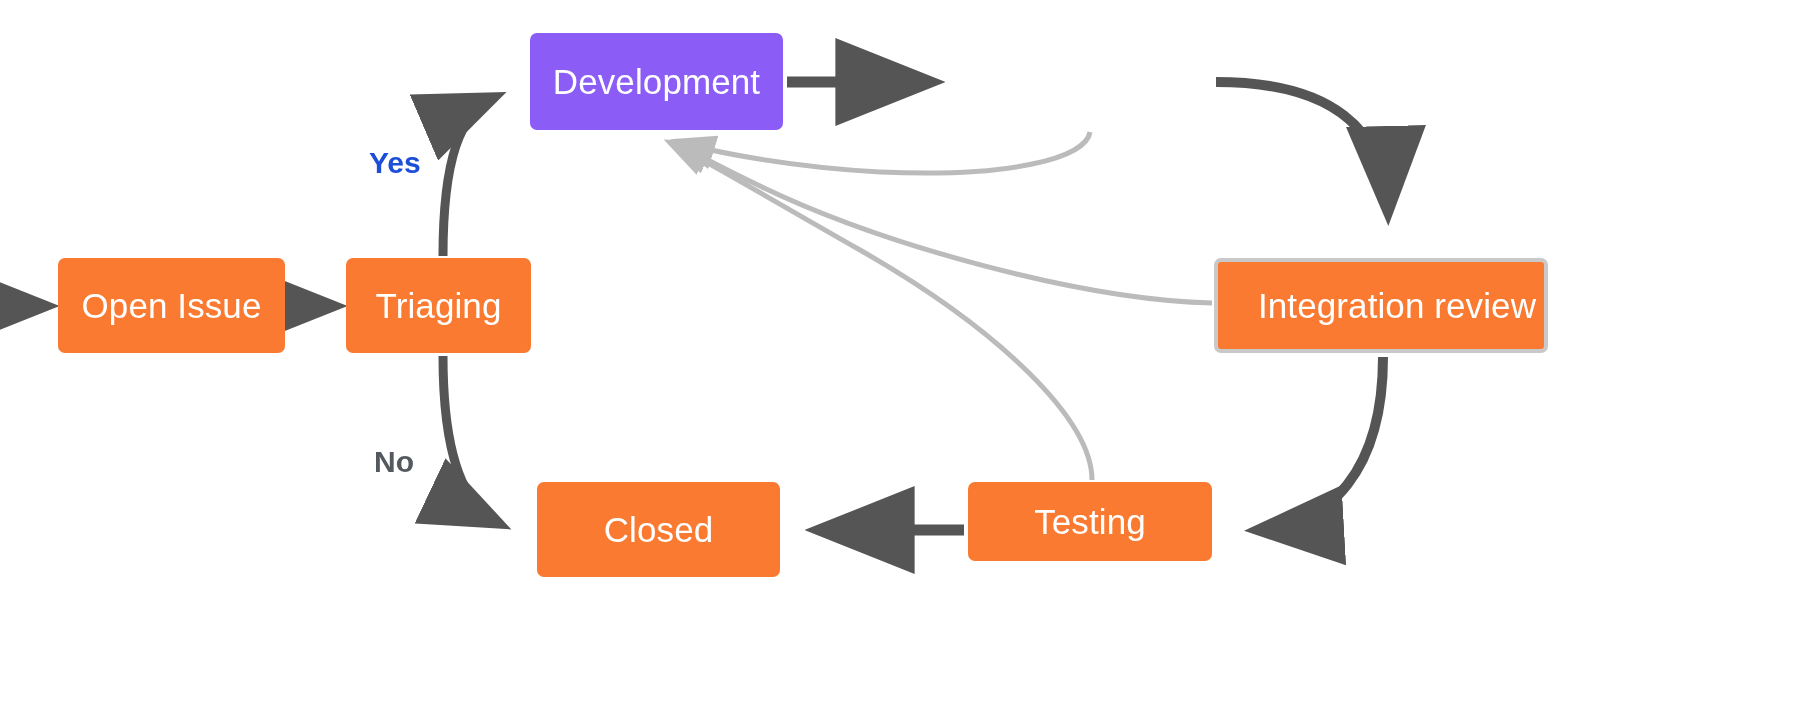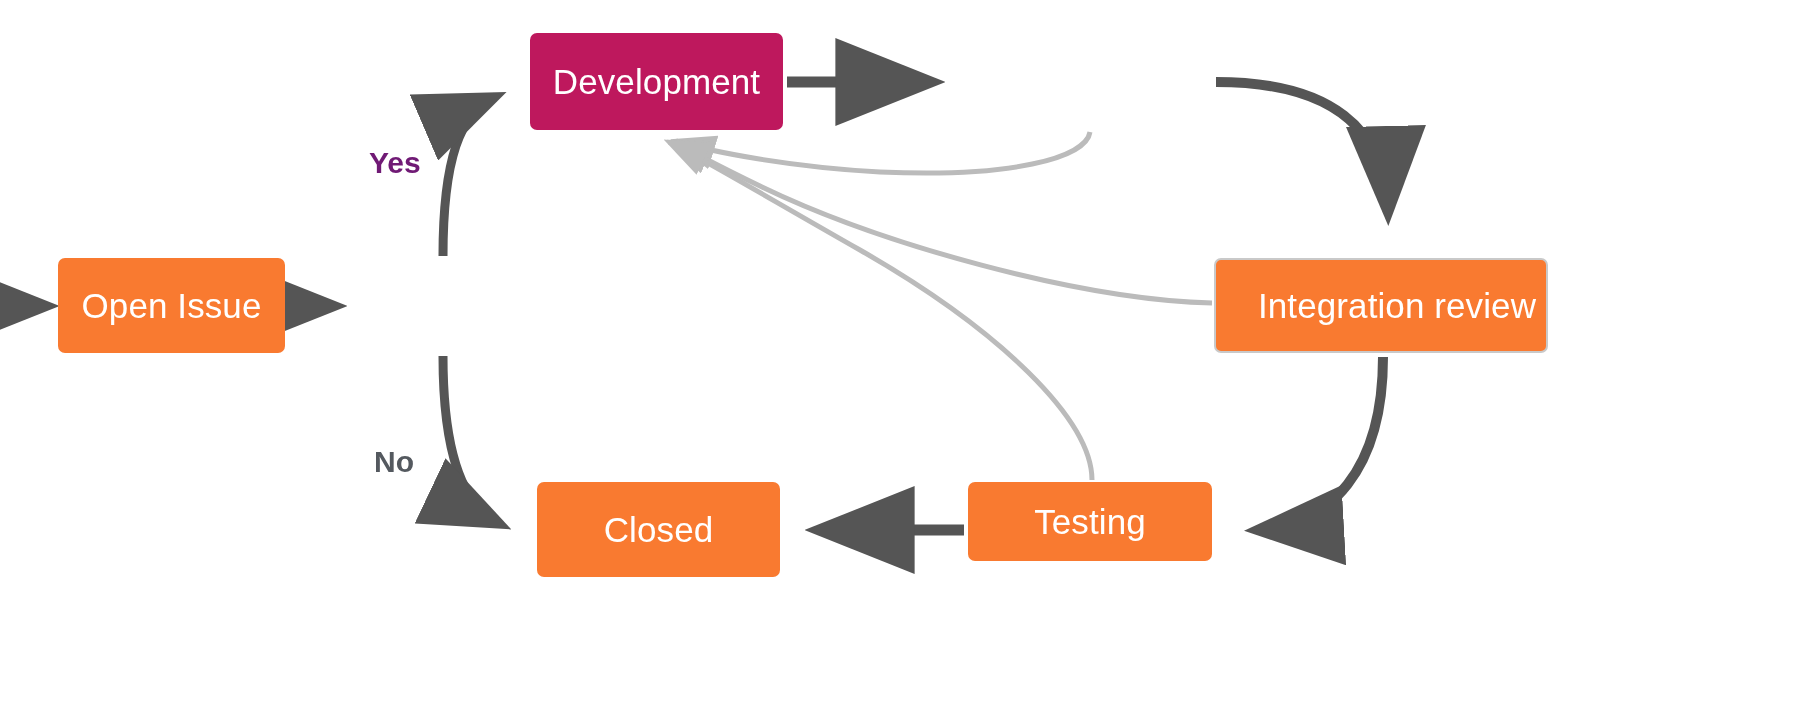--- a/index.html
+++ b/index.html
@@ -34,21 +34,21 @@
     border-radius: 7px;
     color: #ffffff;
     font-size: 35px;
     font-weight: 400;
     letter-spacing: 0.1px;
     line-height: 1;
     white-space: nowrap;
     z-index: 3;
   }
   .node-bordered {
-    border: 2px solid #6d28d9;
+    border: 4px solid #6d28d9;
     padding-left: 32px;
   }
   .edge-label {
     position: absolute;
     color: #54595f;
     font-size: 30px;
     font-weight: bold;
     line-height: 1;
     white-space: nowrap;
     z-index: 4;
@@ -111,35 +111,38 @@
 
     <g>
       <path d="M1092,480 C1092,420 1000,330 860,250 C760,193 696,155 669,142" fill="none" stroke="#bbbbbb" stroke-width="5" marker-end="url(#ah-light)"></path>
     </g>
   </svg>
 
   <div class="node" style="left: 58px; top: 258px; width: 227px; height: 95px; background: rgb(249, 122, 48); color: rgb(255, 255, 255);">
     <span>Open Issue</span>
   </div>
 
+  <div class="node" style="left: 346px; top: 258px; width: 185px; height: 95px; background: rgb(249, 122, 48); color: rgb(255, 255, 255);">
+    <span>Triaging</span>
+  </div>
 
-  <div class="node" style="left: 530px; top: 33px; width: 253px; height: 97px; background: #be185d; color: rgb(255, 255, 255);">
+  <div class="node" style="left: 530px; top: 33px; width: 253px; height: 97px; background: #8b5cf6; color: rgb(255, 255, 255);">
     <span>Development</span>
   </div>
 
 
   <div class="node node-bordered" style="left: 1214px; top: 258px; width: 334px; height: 95px; background: rgb(249, 122, 48); color: rgb(255, 255, 255); border-color: rgb(201, 201, 201);">
     <span>Integration review</span>
   </div>
 
   <div class="node" style="left: 537px; top: 482px; width: 243px; height: 95px; background: rgb(249, 122, 48); color: rgb(255, 255, 255); text-align: right;">
     <span>Closed</span>
   </div>
 
   <div class="node" style="left: 968px; top: 482px; width: 244px; height: 79px; background: rgb(249, 122, 48); color: rgb(255, 255, 255);">
     <span>Testing</span>
   </div>
 
-  <div class="edge-label" style="left: 369px; top: 148px; color: #701a75; text-align: right;">Yes</div>
+  <div class="edge-label" style="left: 369px; top: 148px; color: #1d4ed8; text-align: right;">Yes</div>
 
   <div class="edge-label" style="left: 374px; top: 447px; color: rgb(84, 89, 95);">No</div>
 
 </div>
 
 </body></html>

